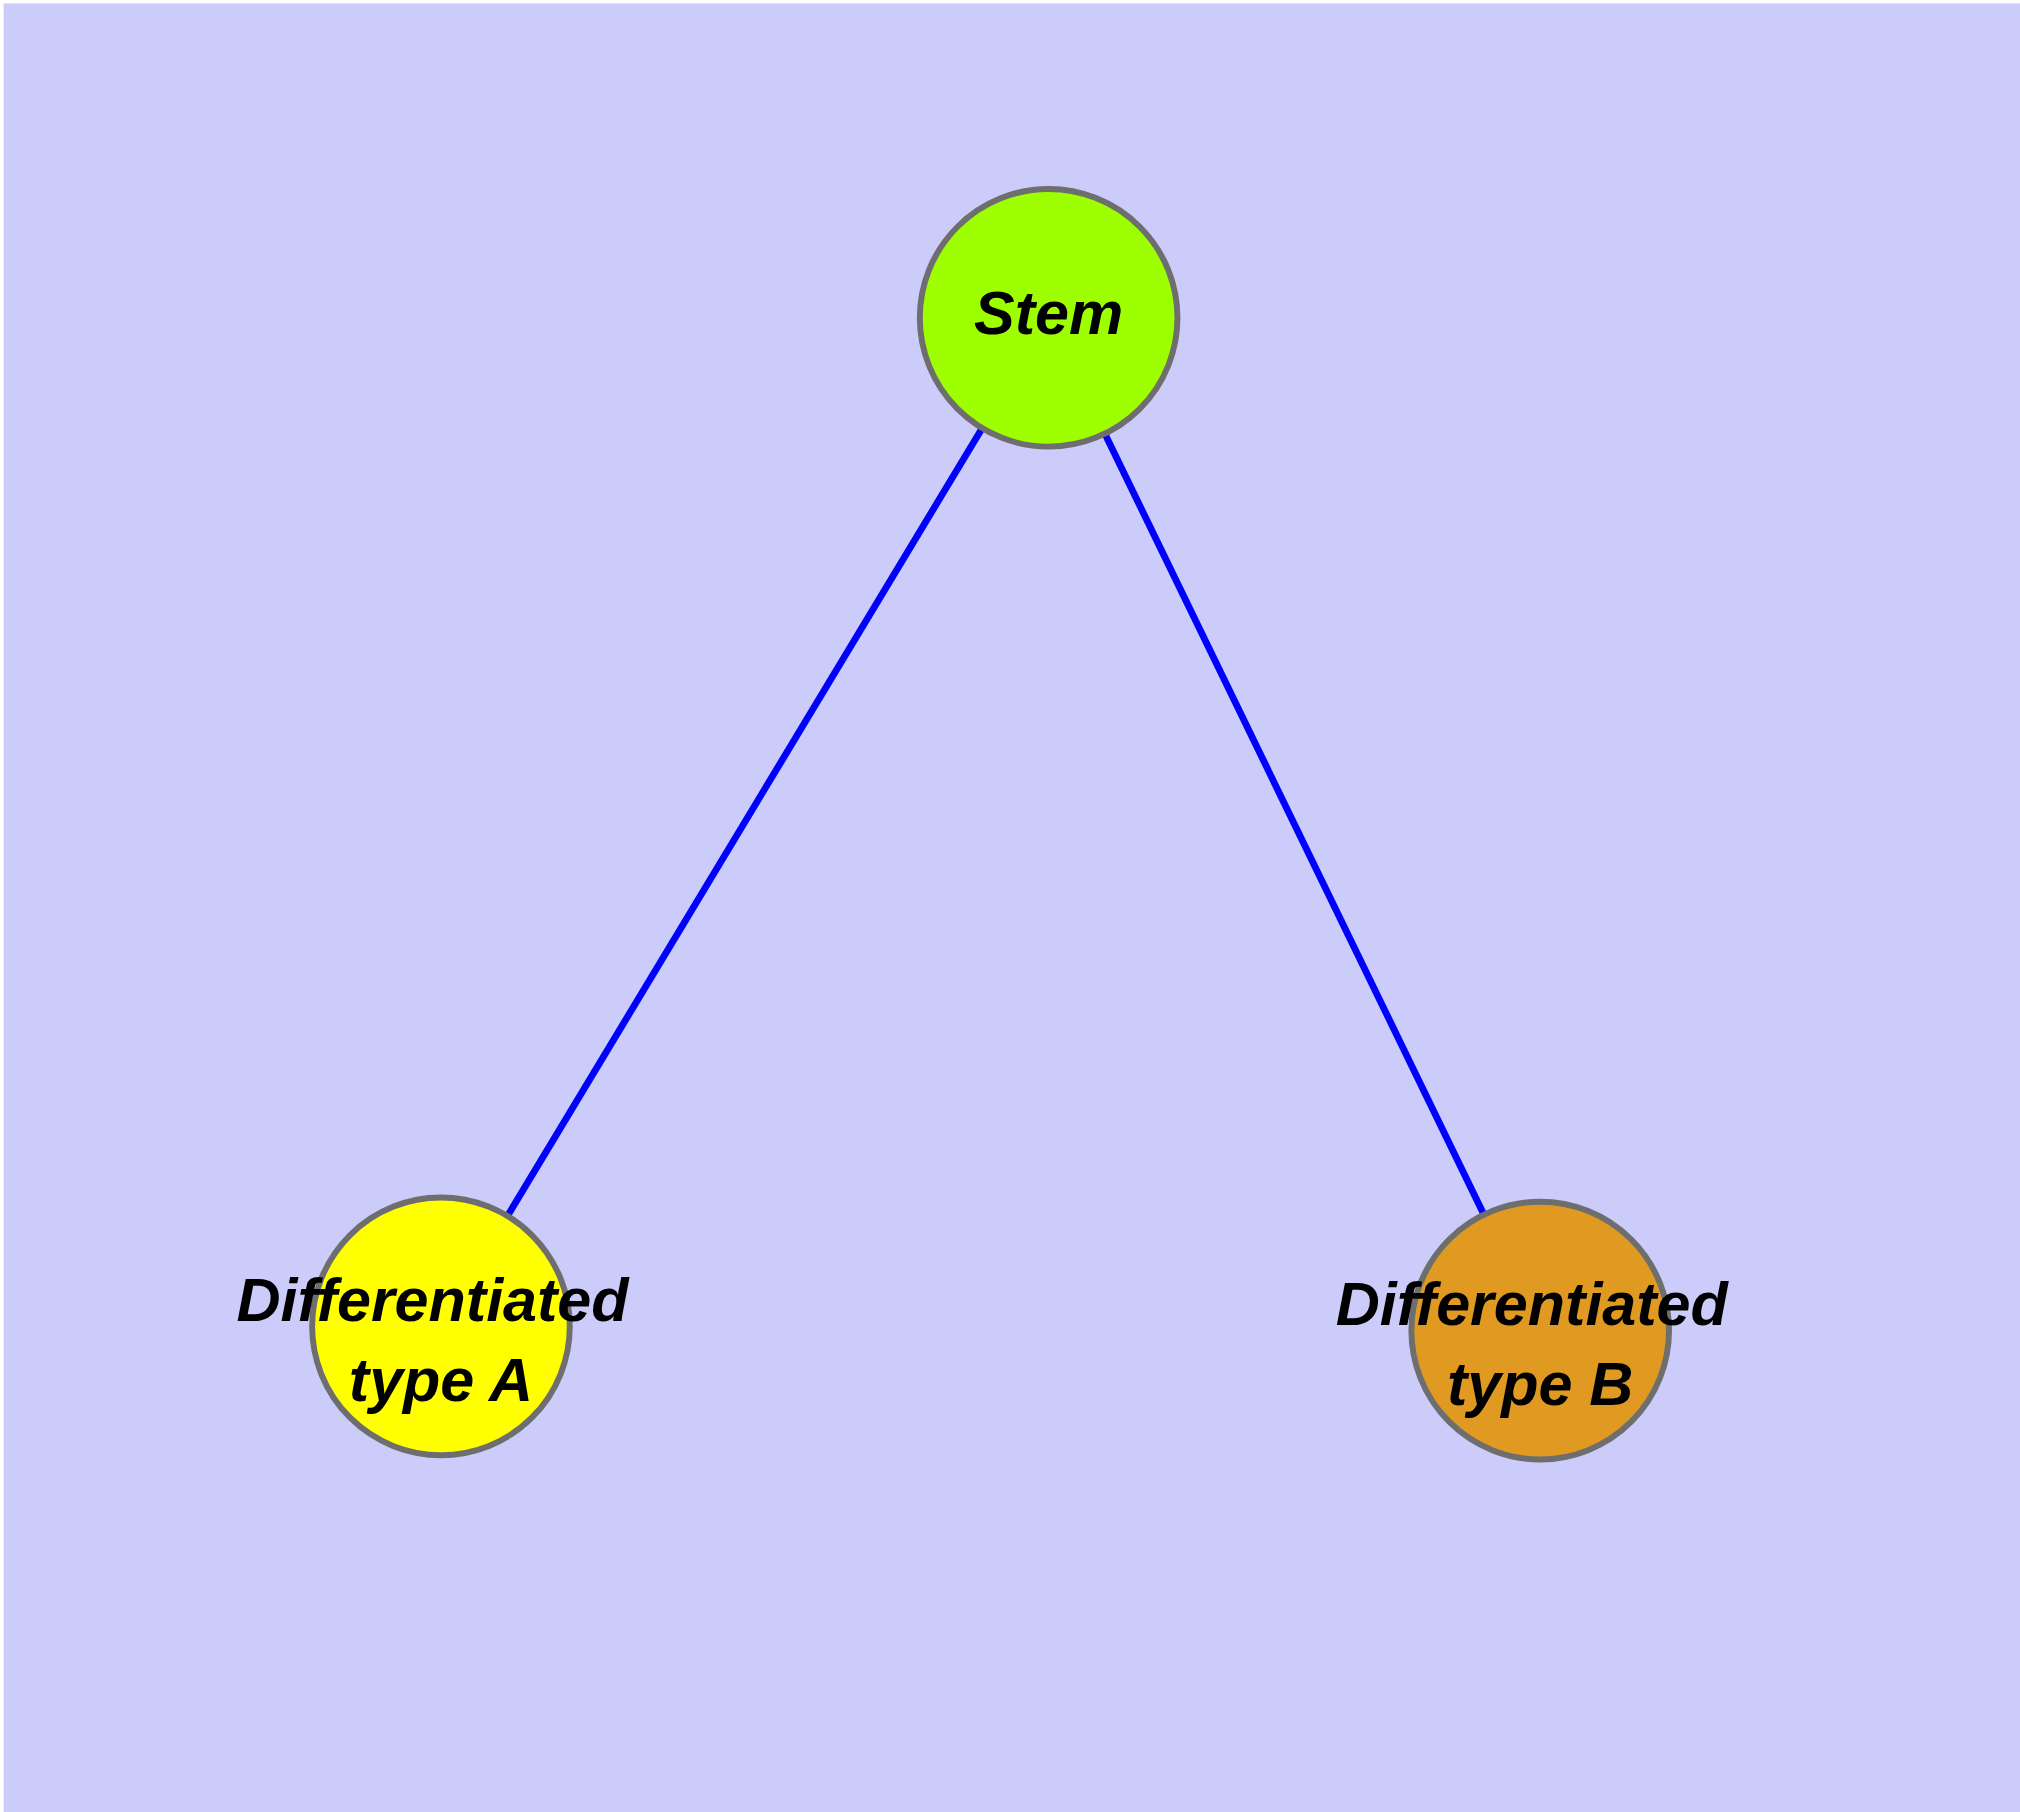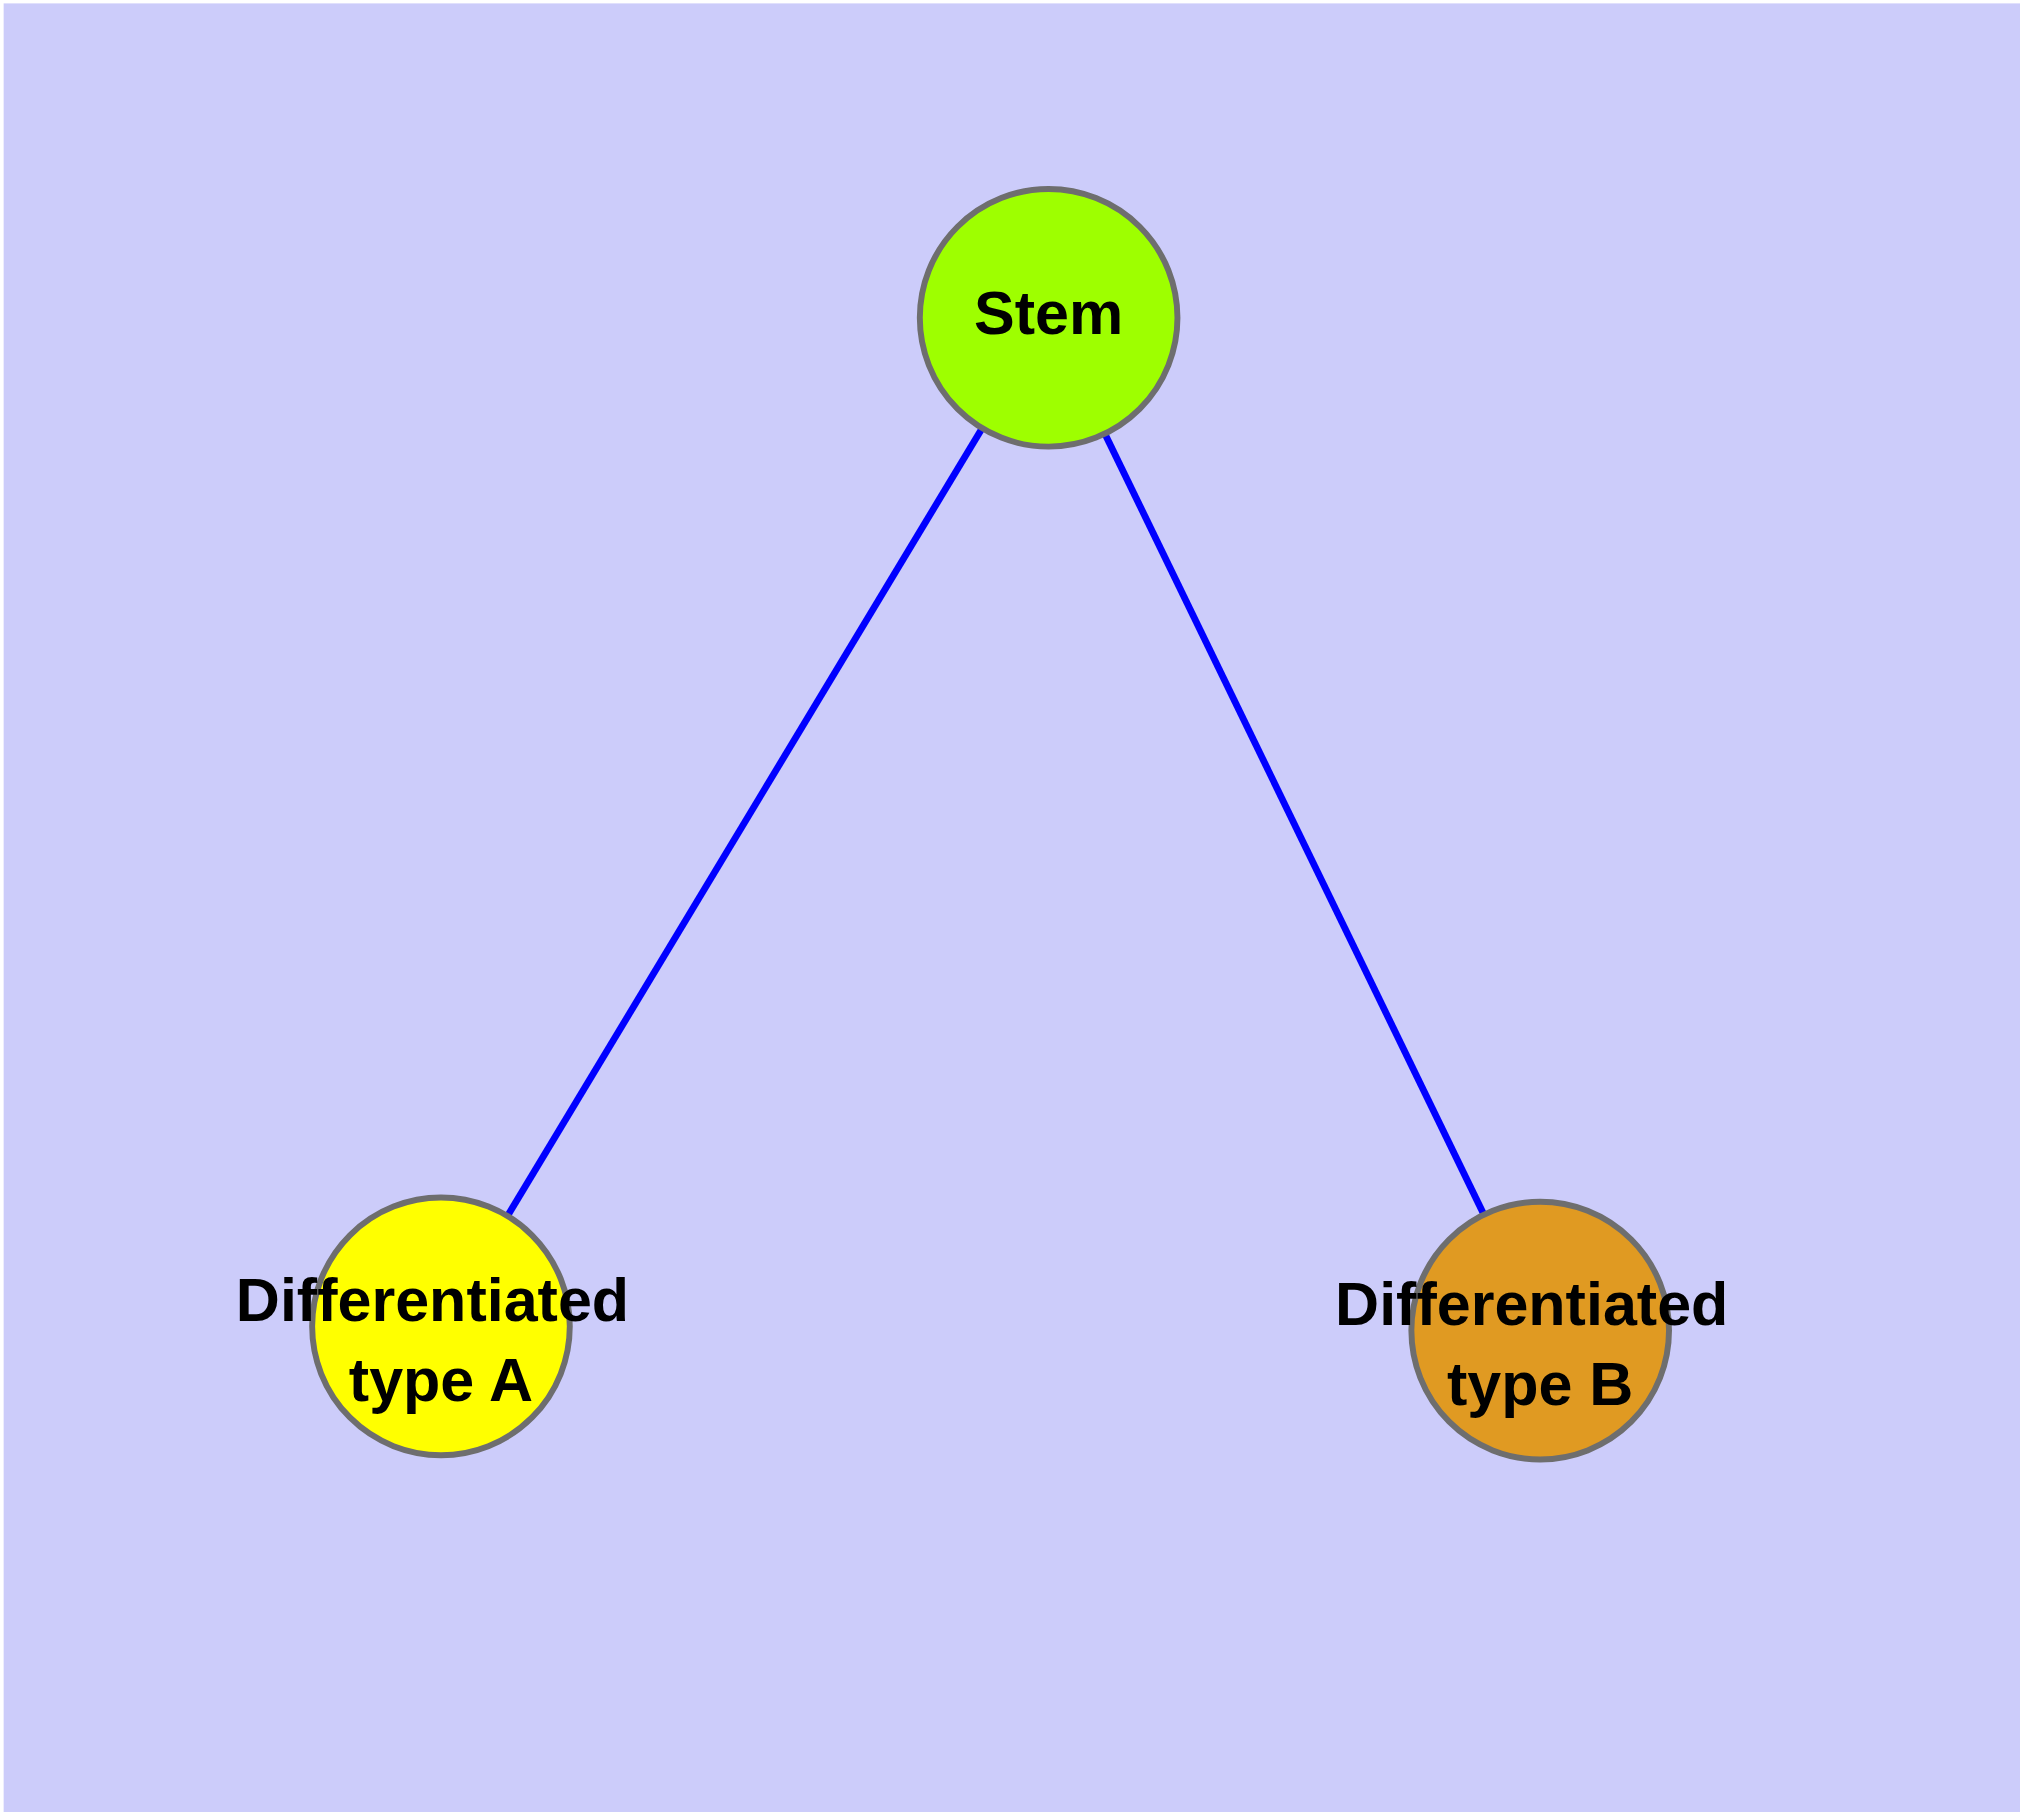--- a/index.html
+++ b/index.html
@@ -13,20 +13,21 @@
     height: 1812px;
     overflow: hidden;
     font-family: "Liberation Sans", "DejaVu Sans", sans-serif;
   }
   #graph-canvas {
     position: absolute;
     left: 0;
     top: 0;
     width: 2021px;
     height: 1812px;
+    font-style: italic;
   }
   #graph-svg {
     display: block;
     width: 2021px;
     height: 1812px;
   }
   .node-label {
     font-family: "Liberation Sans", "DejaVu Sans", sans-serif;
     font-weight: bold;
     fill: #000000;

